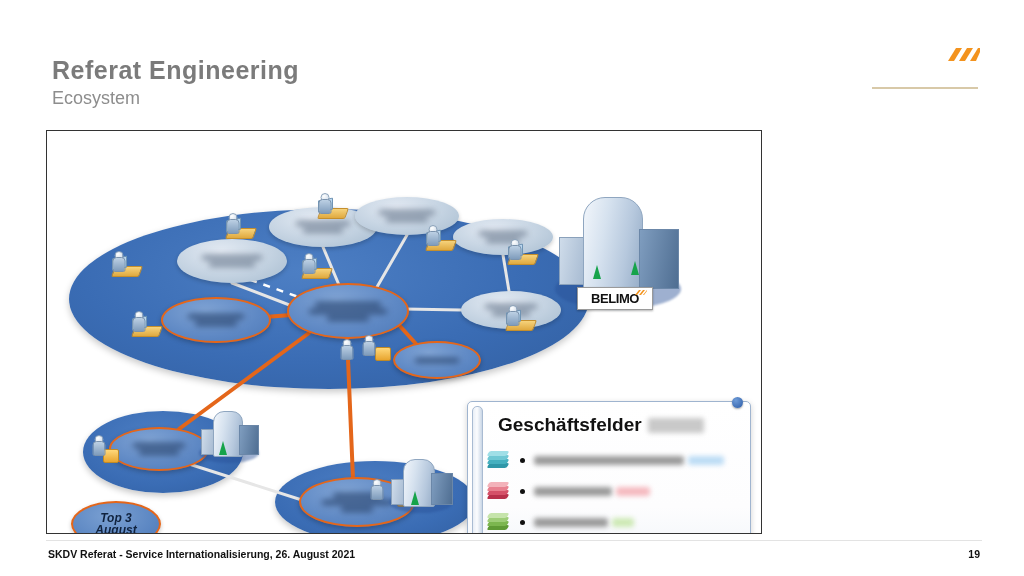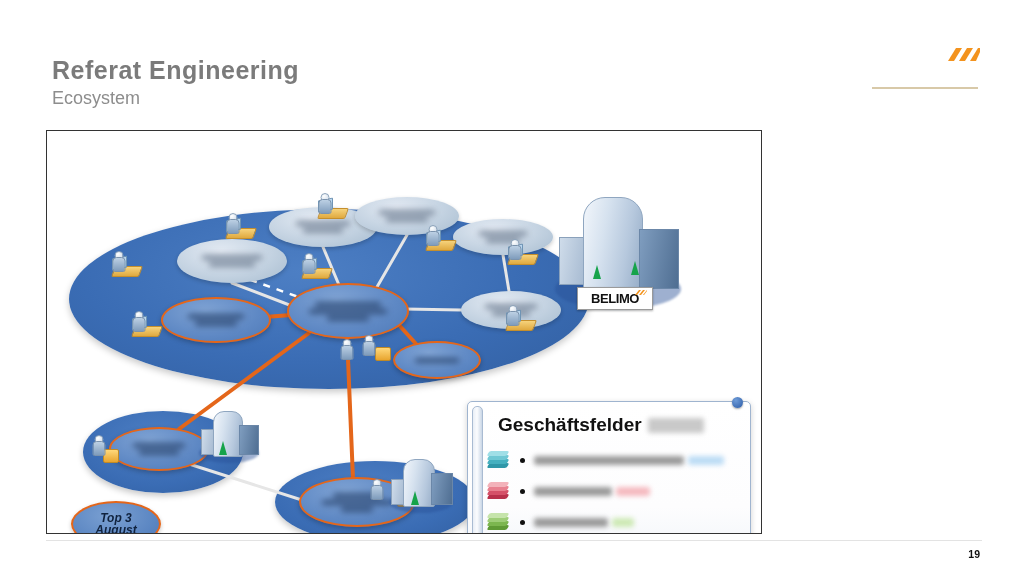--- a/index.html
+++ b/index.html
@@ -480,15 +480,16 @@
             <span class="gf-blur" style="width:22px;background:#cde9b4;margin-left:4px"></span>
           </div>
 
         </div>
       </div>
 
     </div>
   </div>
 
   <div class="foot-rule"></div>
+  <div class="footer">SKDV Referat - Service Internationalisierung, 26. August  2021</div>
   <div class="pageno">19</div>
 
 </div>
 
 </body></html>

